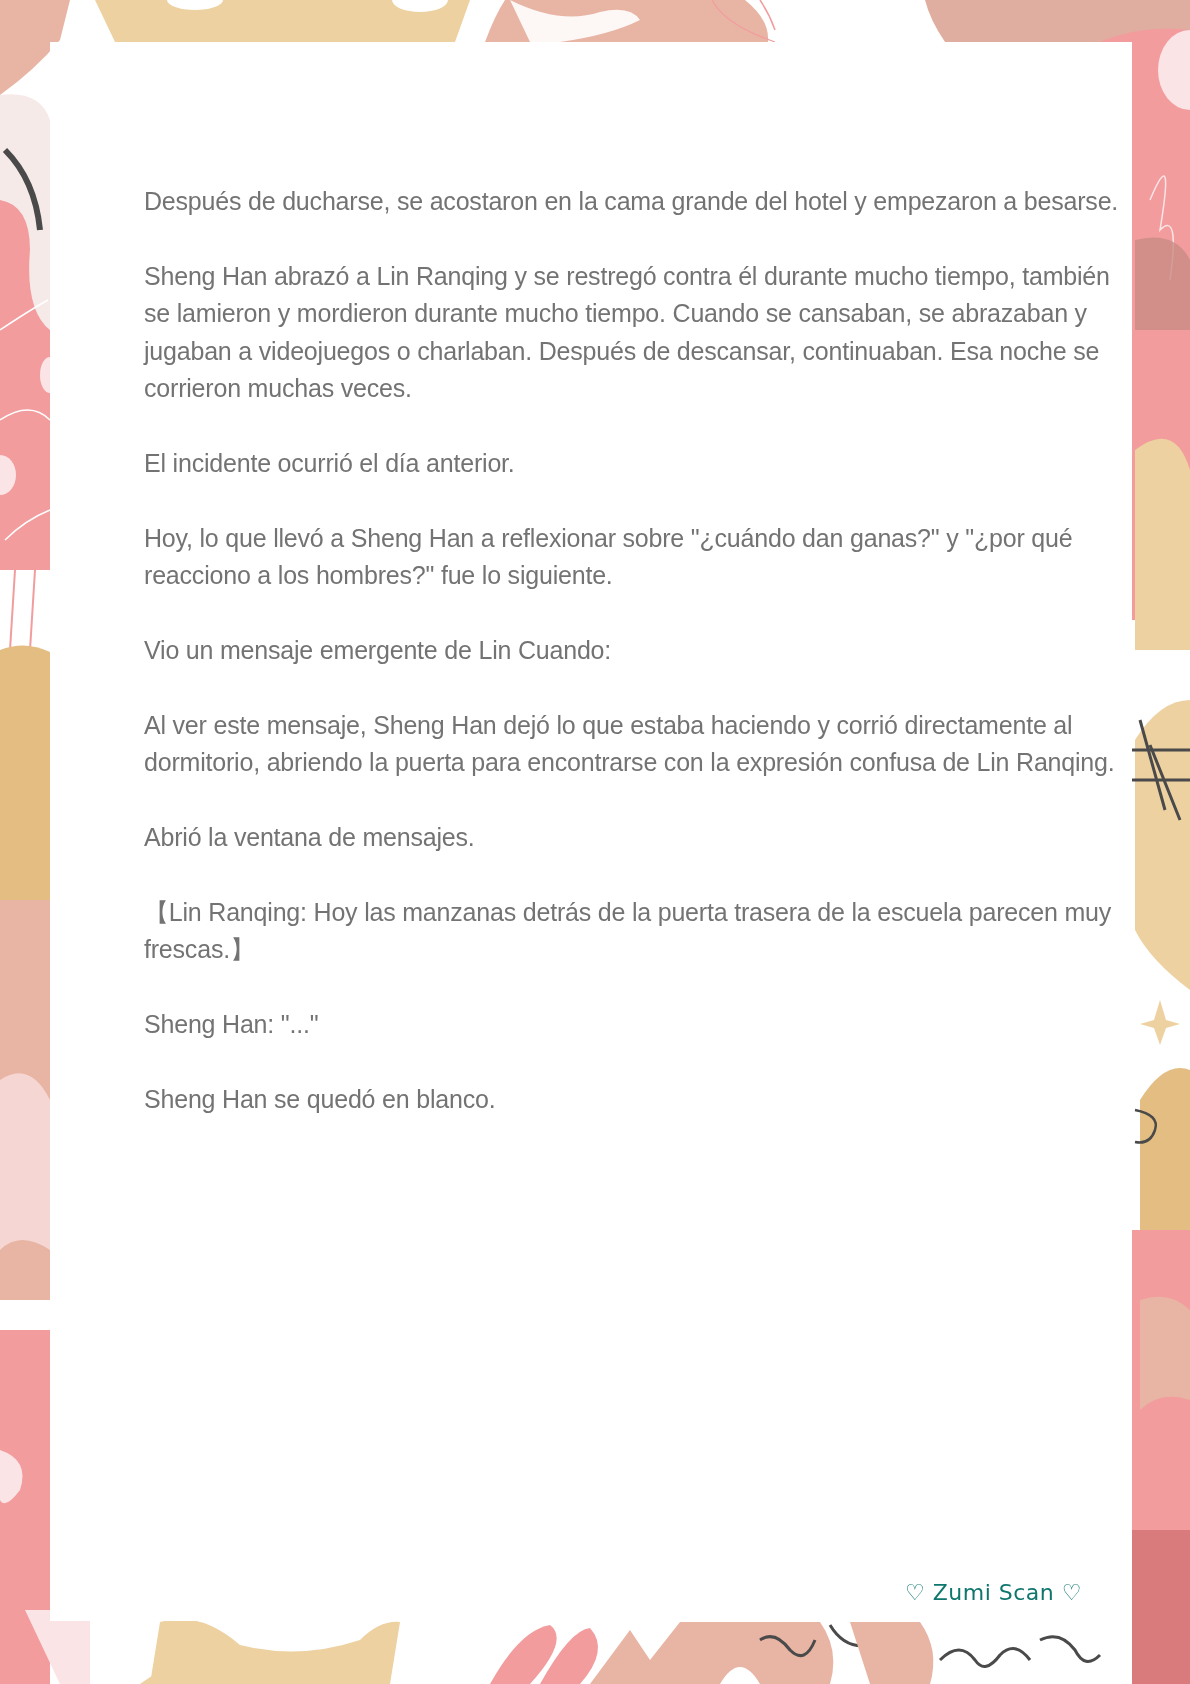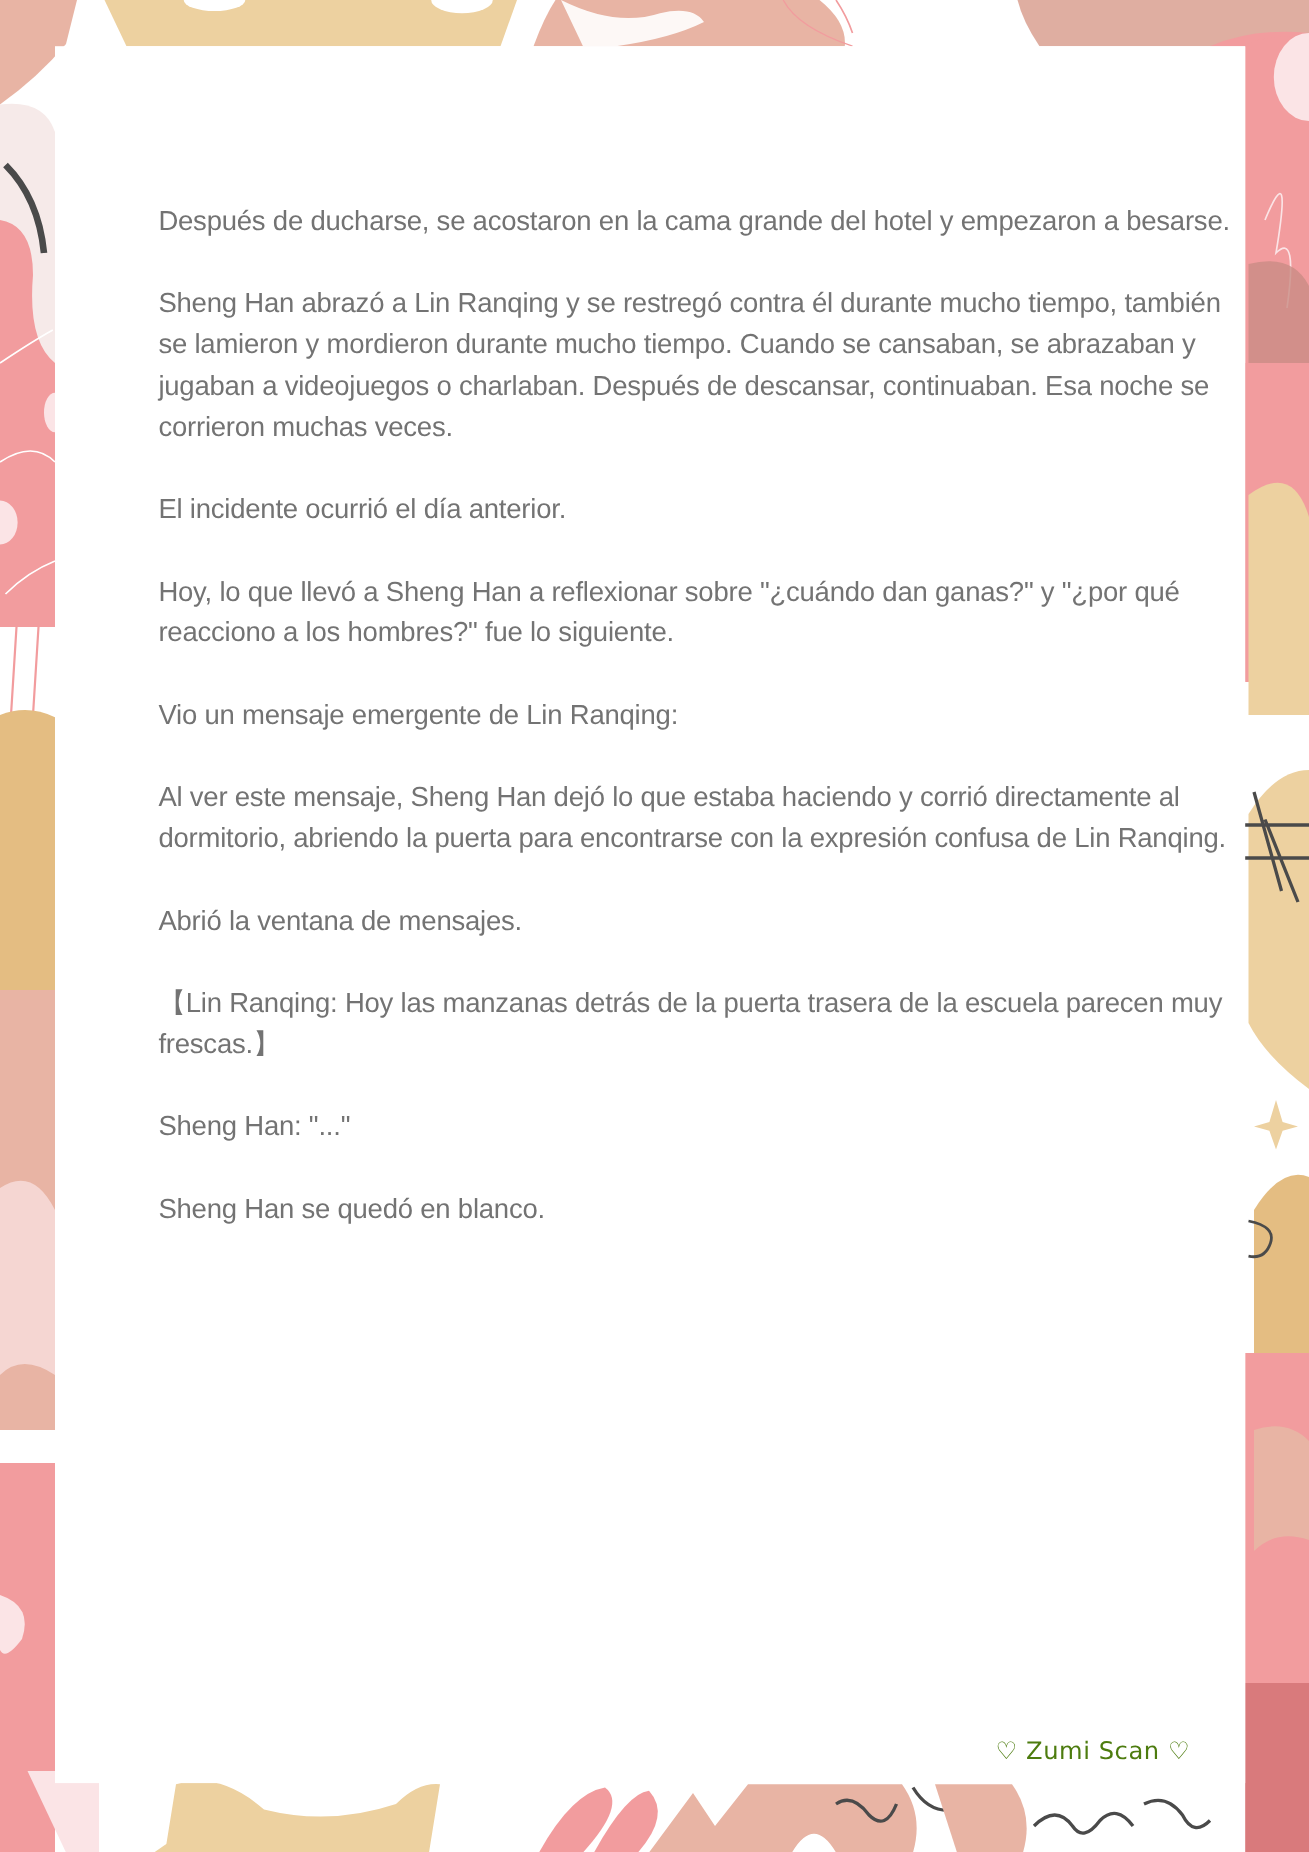--- a/index.html
+++ b/index.html
@@ -13,21 +13,21 @@
     position: absolute; left: 50px; top: 42px; width: 1082px; height: 1579px;
     background: #ffffff;
   }
   .text-body {
     position: absolute; left: 108px; top: 183px; width: 980px;
     font-size: 25px; line-height: 37.4px; color: #737373; margin-left: 36px;
   }
   .para { margin: 0 0 37.4px 0; white-space: normal; letter-spacing: -0.2px; }
   .watermark {
     position: absolute; right: 108px; top: 1580px;
-    font-size: 22px; color: #4d7c0f; letter-spacing: 0.5px;
+    font-size: 22px; color: #0f766e; letter-spacing: 0.5px;
     font-family: "DejaVu Sans", sans-serif; font-weight: normal;
   }
 </style>
 </head>
 <body>
 
 <svg class="deco" width="1190" height="1684" viewBox="0 0 1190 1684" style="left:0;top:0;">
 
   <path d="M0,0 H70 L60,40 Q35,70 0,95 Z" fill="#E8B4A4"></path>
   <path d="M95,0 H470 L455,42 H115 Z" fill="#EDD1A0"></path>
@@ -83,21 +83,21 @@
   <path d="M1040,1640 Q1060,1630 1075,1650 Q1085,1670 1100,1655" stroke="#4A4A4A" stroke-width="3" fill="none"></path>
 </svg>
 
 <div class="panel"></div>
 
 <div class="text-body">
   <p class="para">Después de ducharse, se acostaron en la cama grande del hotel y empezaron a besarse.</p>
   <p class="para">Sheng Han abrazó a Lin Ranqing y se restregó contra él durante mucho tiempo, también se lamieron y mordieron durante mucho tiempo. Cuando se cansaban, se abrazaban y jugaban a videojuegos o charlaban. Después de descansar, continuaban. Esa noche se corrieron muchas veces.</p>
   <p class="para">El incidente ocurrió el día anterior.</p>
   <p class="para">Hoy, lo que llevó a Sheng Han a reflexionar sobre "¿cuándo dan ganas?" y "¿por qué reacciono a los hombres?" fue lo siguiente.</p>
-  <p class="para">Vio un mensaje emergente de Lin Ranqing:</p>
+  <p class="para">Vio un mensaje emergente de Lin Cuando:</p>
   <p class="para">Al ver este mensaje, Sheng Han dejó lo que estaba haciendo y corrió directamente al dormitorio, abriendo la puerta para encontrarse con la expresión confusa de Lin Ranqing.</p>
   <p class="para">Abrió la ventana de mensajes.</p>
   <p class="para">【Lin Ranqing: Hoy las manzanas detrás de la puerta trasera de la escuela parecen muy frescas.】</p>
   <p class="para">Sheng Han: "..."</p>
   <p class="para">Sheng Han se quedó en blanco.</p>
 </div>
 
 <div class="watermark">♡ Zumi Scan ♡</div>
 
 </body></html>

